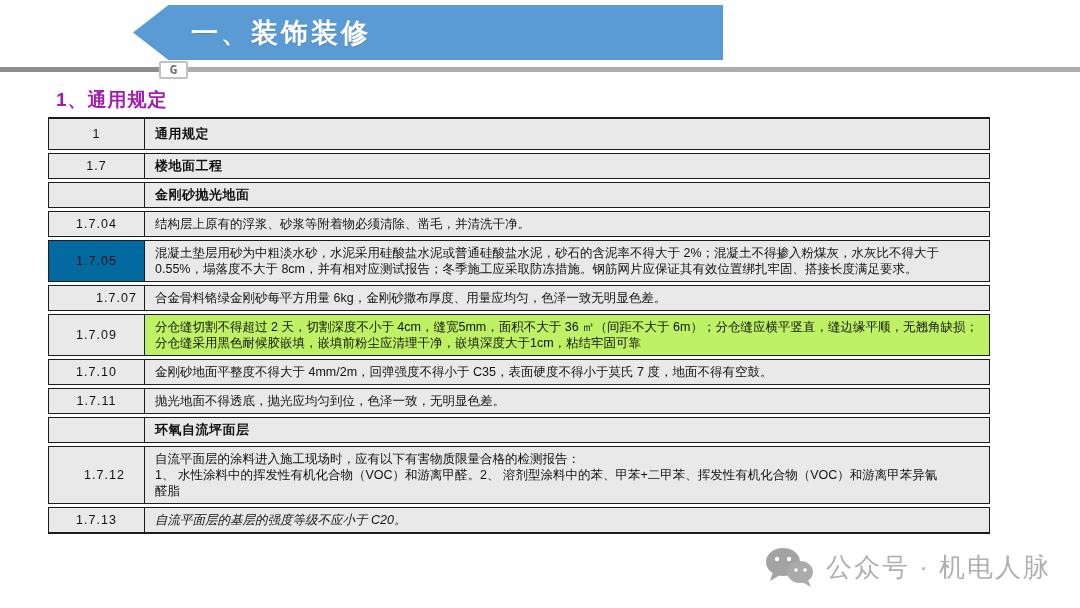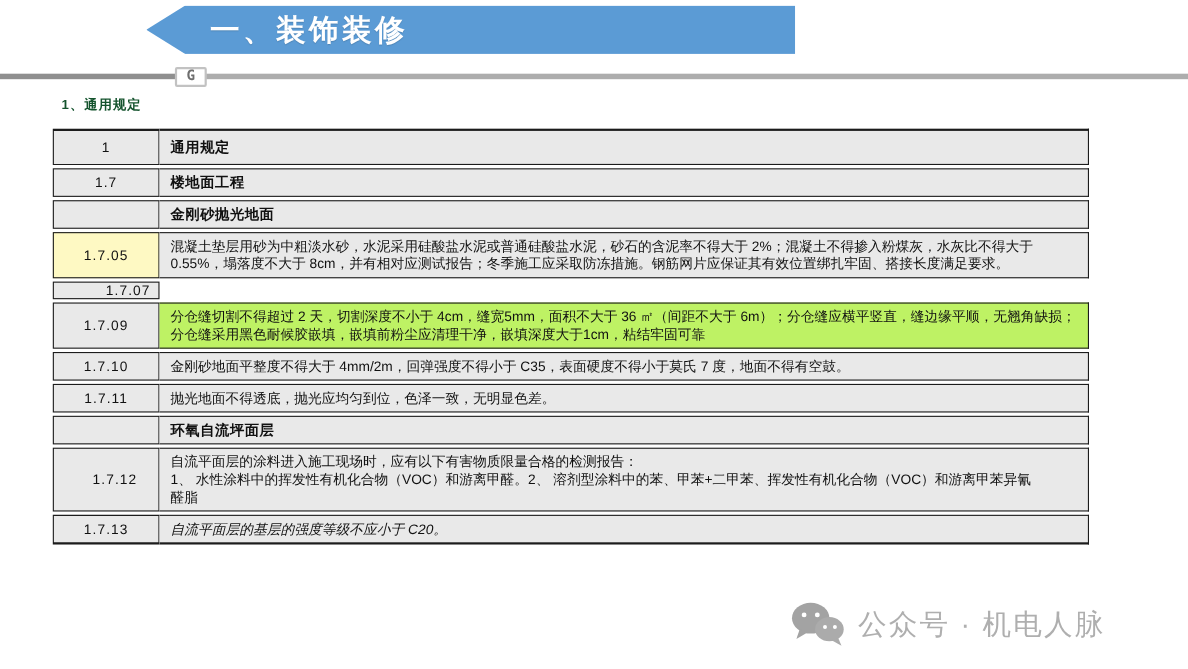--- a/index.html
+++ b/index.html
@@ -4,62 +4,62 @@
 <style>
   html,body{margin:0;padding:0;}
   body{
     width:1080px;height:608px;position:relative;overflow:hidden;
     background:#ffffff;
     font-family:"Liberation Sans","DejaVu Sans",sans-serif;
     color:#111;
   }
   
   .banner{
-    position:absolute;left:133px;top:5px;width:590px;height:44px;
+    position:absolute;left:133px;top:5px;width:590px;height:55px;
     background:#5B9BD5;
     clip-path:polygon(0 50%,6% 0,100% 0,100% 100%,6% 100%);
     display:flex;align-items:center;
   }
   .banner-title{
     padding-left:58px;color:#ffffff;font-size:27px;font-weight:700;
     letter-spacing:3px;text-shadow:0 1px 1px rgba(0,0,0,.15);
   }
   
   .rule-left{position:absolute;left:0;top:67px;width:161px;height:5px;background:#8F8F8F;}
   .rule-right{position:absolute;left:187px;top:67px;right:0;height:5px;background:#ADADAD;}
   .g-badge{
     position:absolute;left:159px;top:61px;width:25px;height:14px;
     background:#ffffff;border:2px solid #C2C2C2;border-radius:2px;
     color:#6E6E6E;font-weight:700;font-size:13px;line-height:14px;text-align:center;
     font-family:"DejaVu Sans Mono",monospace;z-index:2;
   }
   
   .section-title{
-    position:absolute;left:56px;top:87px;font-size:12px;font-weight:700;color:#14532d;
+    position:absolute;left:56px;top:87px;font-size:19px;font-weight:700;color:#a21caf;
     letter-spacing:1px;
   }
   
   .spec-table{position:absolute;left:48px;top:117px;width:942px;}
   .t-row{display:flex;margin-bottom:3px;}
   .t-row .cell{background:#E9E9E9;border:1px solid #1c1c1c;box-sizing:border-box;}
   .t-row .num{
     width:97px;display:flex;align-items:center;justify-content:center;
     font-size:12.5px;letter-spacing:1px;flex:none;
   }
   .t-row .txt{
     flex:1;border-left:0;padding:4px 10px;font-size:12.5px;line-height:16px;
     white-space:pre-wrap;display:flex;flex-direction:column;justify-content:center;
     min-height:26px;
   }
   .t-row.bold .txt{font-weight:700;font-size:13px;letter-spacing:.5px;}
   .t-row:first-child .cell{min-height:33px;border-top-width:2px;}
   .t-row:last-child .cell{border-bottom-width:2px;}
   
   .watermark{
-    position:absolute;left:718px;top:546px;display:flex;align-items:center;gap:12px;
+    position:absolute;left:764px;top:546px;display:flex;align-items:center;gap:12px;
     z-index:5;color:#A9A9A9;
   }
   .watermark-text{font-size:26px;letter-spacing:2px;font-weight:400;color:#AFAFAF;}
   .wechat-icon{width:50px;height:42px;flex:none;}
   
   .page-number{position:absolute;left:937px;top:614px;font-size:13px;color:#404040;letter-spacing:2px;z-index:6;margin-top:37px;}
 </style>
 </head>
 <body>
 
@@ -82,29 +82,34 @@
   <div class="t-row bold">
     <div class="cell num" style="background: rgb(233, 233, 233);">1.7</div>
     <div class="cell txt" style="background: rgb(233, 233, 233);">楼地面工程</div>
   </div>
 
   <div class="t-row bold">
     <div class="cell num" style="background: rgb(233, 233, 233);"></div>
     <div class="cell txt" style="background: rgb(233, 233, 233);">金刚砂抛光地面</div>
   </div>
 
+  <div class="t-row">
+    <div class="cell num" style="background: rgb(233, 233, 233);">1.7.04</div>
+    <div class="cell txt" style="background: rgb(233, 233, 233);">结构层上原有的浮浆、砂浆等附着物必须清除、凿毛，并清洗干净。</div>
+  </div>
 
   <div class="t-row">
-    <div class="cell num" style="background: #fef9c3;">1.7.05</div>
+    <div class="cell num" style="background: #0369a1;">1.7.05</div>
     <div class="cell txt" style="background: rgb(233, 233, 233);">混凝土垫层用砂为中粗淡水砂，水泥采用硅酸盐水泥或普通硅酸盐水泥，砂石的含泥率不得大于 2%；混凝土不得掺入粉煤灰，水灰比不得大于 0.55%，塌落度不大于 8cm，并有相对应测试报告；冬季施工应采取防冻措施。钢筋网片应保证其有效位置绑扎牢固、搭接长度满足要求。</div>
   </div>
 
 
   <div class="t-row">
     <div class="cell num" style="background: rgb(233, 233, 233); padding-left: 40px;">1.7.07</div>
+    <div class="cell txt" style="background: rgb(233, 233, 233);">合金骨料铬绿金刚砂每平方用量 6kg，金刚砂撒布厚度、用量应均匀，色泽一致无明显色差。</div>
   </div>
 
 
   <div class="t-row">
     <div class="cell num" style="background: rgb(233, 233, 233);">1.7.09</div>
     <div class="cell txt" style="background: #bef264;">分仓缝切割不得超过 2 天，切割深度不小于 4cm，缝宽5mm，面积不大于 36 ㎡（间距不大于 6m）；分仓缝应横平竖直，缝边缘平顺，无翘角缺损；分仓缝采用黑色耐候胶嵌填，嵌填前粉尘应清理干净，嵌填深度大于1cm，粘结牢固可靠</div>
   </div>
 
   <div class="t-row">
     <div class="cell num" style="background: rgb(233, 233, 233);">1.7.10</div>

